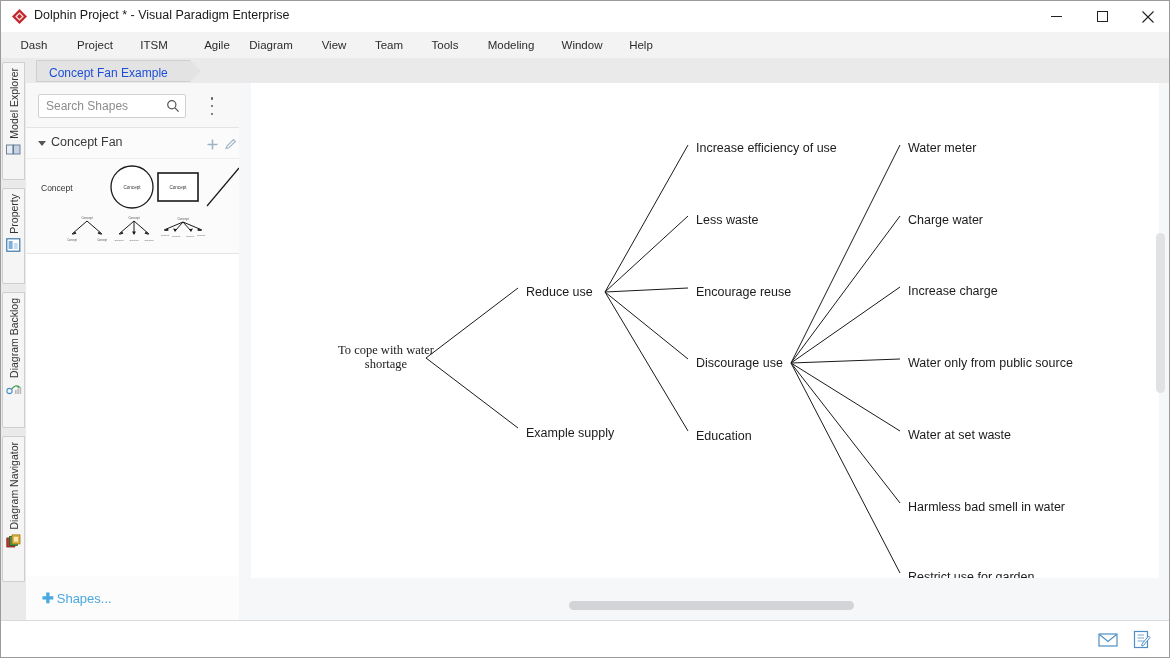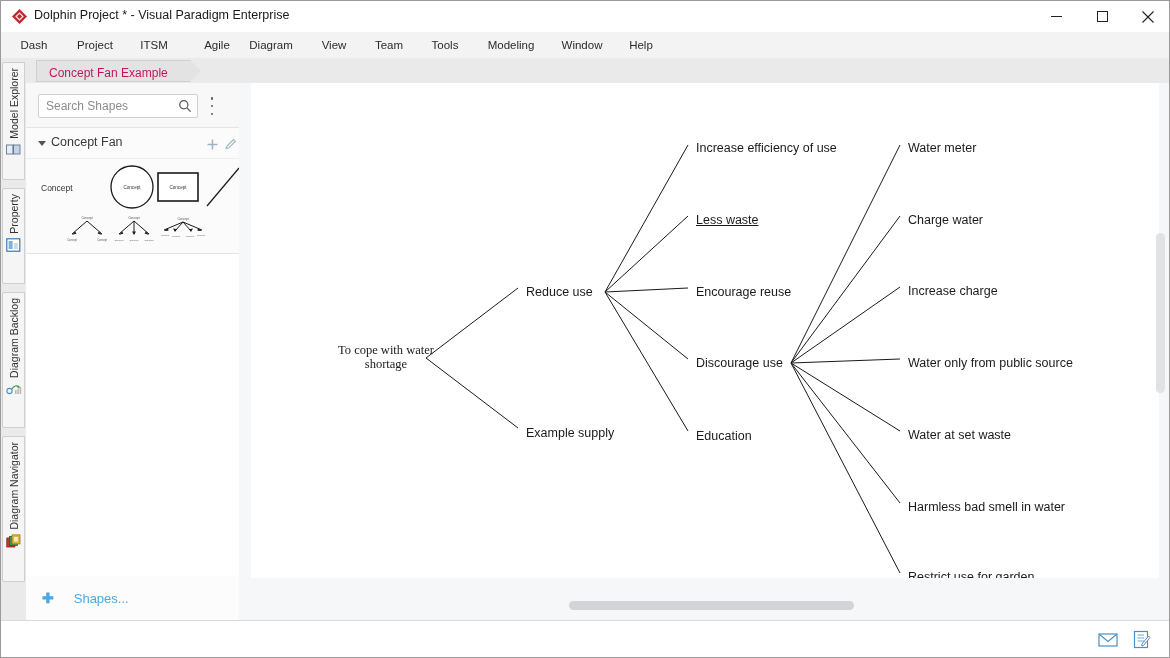--- a/index.html
+++ b/index.html
@@ -81,21 +81,21 @@
     position: absolute; left: 25px; top: 57px; width: 1145px; height: 25px;
     background: #eaeaea;
     border-bottom: 1px solid #d8d8d8;
   }
   .doctab {
     position: absolute; left: 10px; top: 2px; height: 22px;
     background: #e3e3e3;
     border: 1px solid #cfcfcf;
     display: flex; align-items: center;
     padding: 4px 22px 0 12px;
-    font-size: 12px; color: #be185d;
+    font-size: 12px; color: #1d4ed8;
     box-sizing: border-box;
   }
   .doctab .chev {
     position: absolute; right: -11px; top: -1px;
     width: 0; height: 0;
     border-top: 11px solid transparent;
     border-bottom: 11px solid transparent;
     border-left: 11px solid #e3e3e3;
   }
   .doctab .chevo {
@@ -122,21 +122,21 @@
     border-right: 1px solid #d4d4d4;
     box-sizing: border-box;
   }
   .searchrow {
     position: absolute; left: 0; top: 0; width: 213px; height: 45px;
     background: #f8f8f8;
     border-bottom: 1px solid #e4e4e4;
     box-sizing: border-box;
   }
   .searchbox {
-    position: absolute; left: 12px; top: 11px; width: 160px; height: 24px;
+    position: absolute; left: 12px; top: 11px; width: 148px; height: 24px;
     border: 1px solid #d0d0d0; border-radius: 2px; background: #fff;
     box-sizing: border-box;
     display: flex; align-items: center;
   }
   .searchbox .ph { font-size: 12px; color: #8d8d8d; margin-left: 7px; }
   .searchbox .magn { position: absolute; right: 5px; top: 4px; }
   .kebab {
     position: absolute; left: 180px; top: 14px; width: 12px; height: 18px;
     display: flex; flex-direction: column; align-items: center; justify-content: space-between;
   }
@@ -172,21 +172,21 @@
   .panel-blank {
     position: absolute; left: 0; top: 171px; width: 213px; height: 322px;
     background: #ffffff; border-bottom: 1px solid #e4e4e4;
   }
   .shapesbtn {
     position: absolute; left: 0; top: 493px; width: 213px; height: 44px;
     display: flex; align-items: center;
     background: #fcfcfc;
   }
   .shapesbtn .plus { margin-left: 16px; color: #4aa8e0; font-size: 14px; font-weight: bold; }
-  .shapesbtn .txt { margin-left: 20px; color: #4aa8e0; font-size: 13px; }
+  .shapesbtn .txt { margin-left: 3px; color: #4aa8e0; font-size: 13px; }
 
   
   .canvaswrap {
     position: absolute; left: 238px; top: 82px; width: 932px; height: 537px;
     background: #f6f7f9;
     box-sizing: border-box;
   }
   .canvas-top {
     position: absolute; left: 12px; top: 5px; height: 26px;
     background: #ffffff; border: 1px solid #dcdcdc;
@@ -514,21 +514,21 @@
           </div>
           <div class="dnode" style="left: 275px; top: 202px;">
             <div>Reduce use</div>
           </div>
           <div class="dnode" style="left: 275px; top: 343px;">
             <div>Example supply</div>
           </div>
           <div class="dnode" style="left: 445px; top: 58px;">
             <div>Increase efficiency of use</div>
           </div>
-          <div class="dnode" style="left: 445px; top: 130px; text-decoration: underline;">
+          <div class="dnode" style="left: 445px; top: 130px;">
             <div>Less waste</div>
           </div>
           <div class="dnode" style="left: 445px; top: 202px;">
             <div>Encourage reuse</div>
           </div>
           <div class="dnode" style="left: 445px; top: 273px;">
             <div>Discourage use</div>
           </div>
           <div class="dnode" style="left: 445px; top: 346px;">
             <div>Education</div>

